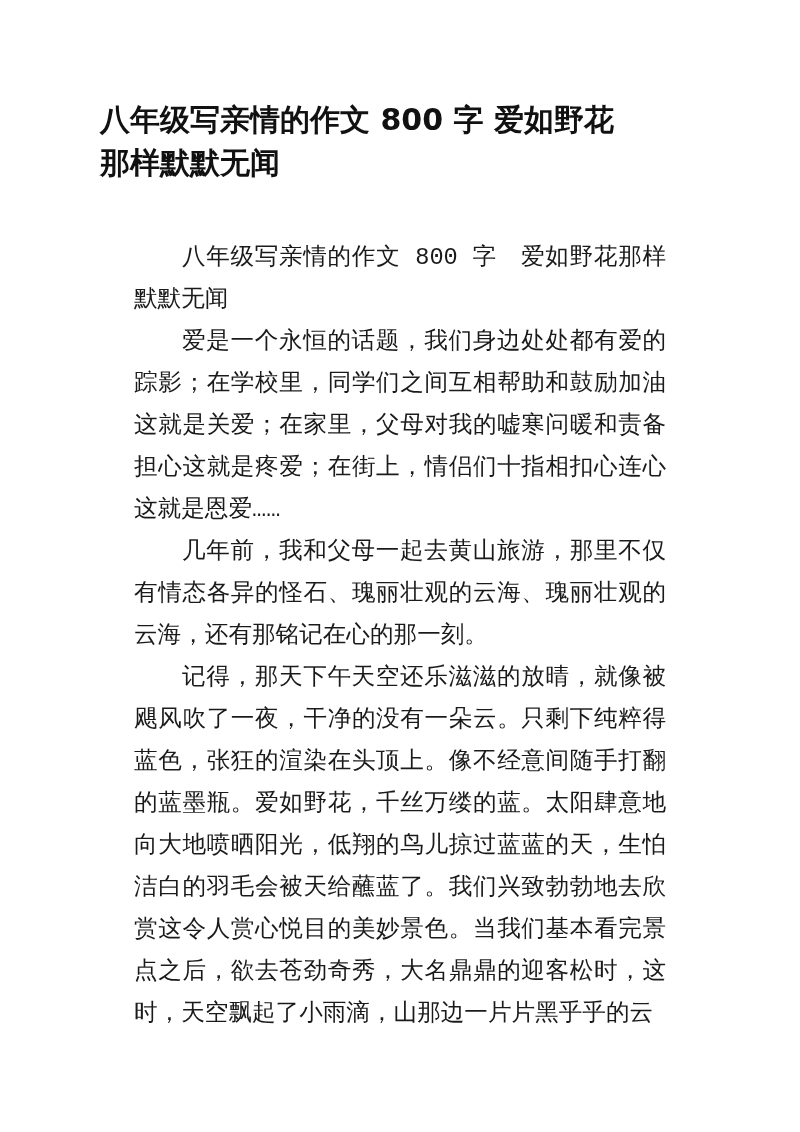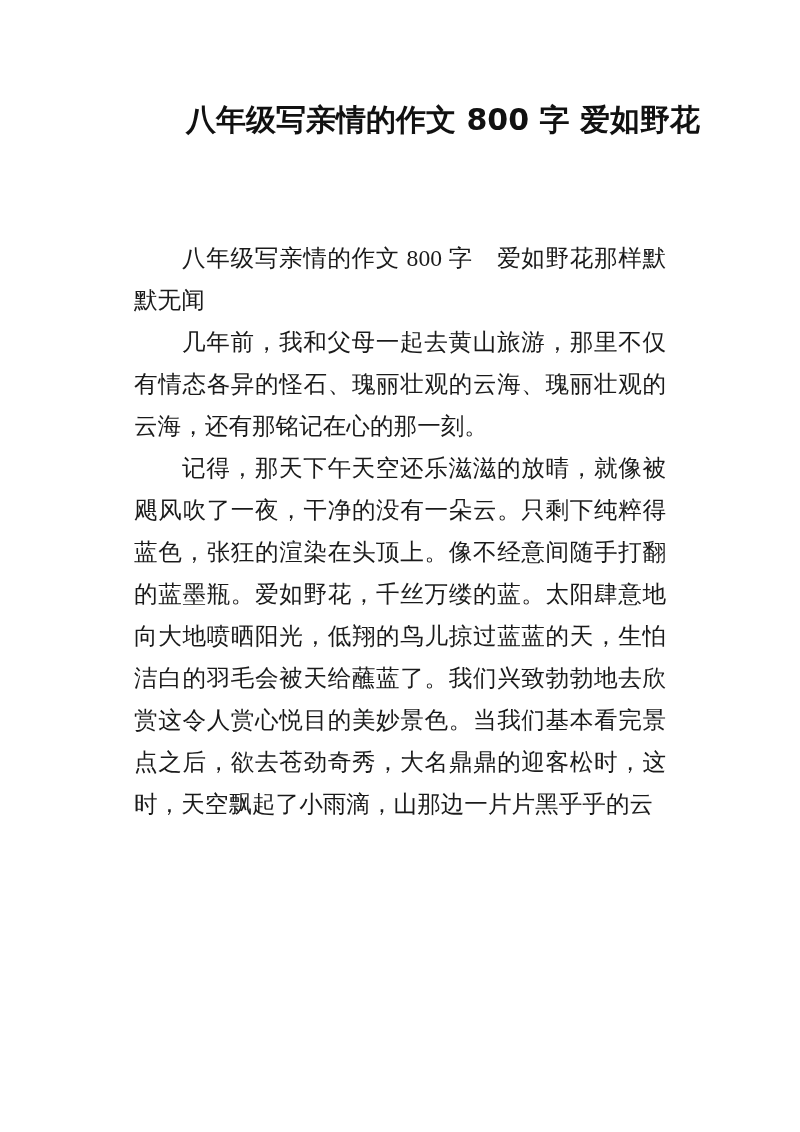--- a/index.html
+++ b/index.html
@@ -20,50 +20,52 @@
       top: 0;
       width: 800px;
       height: 1132px;
       background: #ffffff;
     }
     .title {
       position: absolute;
       left: 100px;
       top: 98px;
       width: 600px;
-      text-align: right;
+      text-align: left;
       font-family: "DejaVu Sans", "Liberation Sans", sans-serif;
       font-weight: bold;
       font-size: 30px;
       line-height: 43px;
       color: #111111;
       letter-spacing: 0px;
     }
     .body-text {
       position: absolute;
       left: 134px;
       top: 237px;
       width: 532px;
-      font-family: Liberation Serif, serif;
+      font-family: Liberation Mono, monospace;
       font-size: 23.6px;
       line-height: 42px;
       color: #1a1a1a;
       text-align: justify;
     }
     .para {
       margin: 0;
       text-indent: 48px;
     }
   </style>
 </head>
 <body>
 
 <div class="page">
   <div class="title">
     <div>八年级写亲情的作文 800 字  爱如野花</div>
+    <div>那样默默无闻</div>
   </div>
 
   <div class="body-text">
     <p class="para">八年级写亲情的作文 800 字　爱如野花那样默默无闻</p>
+    <p class="para">爱是一个永恒的话题，我们身边处处都有爱的踪影；在学校里，同学们之间互相帮助和鼓励加油这就是关爱；在家里，父母对我的嘘寒问暖和责备担心这就是疼爱；在街上，情侣们十指相扣心连心这就是恩爱……</p>
     <p class="para">几年前，我和父母一起去黄山旅游，那里不仅有情态各异的怪石、瑰丽壮观的云海、瑰丽壮观的云海，还有那铭记在心的那一刻。</p>
     <p class="para">记得，那天下午天空还乐滋滋的放晴，就像被飓风吹了一夜，干净的没有一朵云。只剩下纯粹得蓝色，张狂的渲染在头顶上。像不经意间随手打翻的蓝墨瓶。爱如野花，千丝万缕的蓝。太阳肆意地向大地喷晒阳光，低翔的鸟儿掠过蓝蓝的天，生怕洁白的羽毛会被天给蘸蓝了。我们兴致勃勃地去欣赏这令人赏心悦目的美妙景色。当我们基本看完景点之后，欲去苍劲奇秀，大名鼎鼎的迎客松时，这时，天空飘起了小雨滴，山那边一片片黑乎乎的云</p>
   </div>
 </div>
 
 </body></html>

